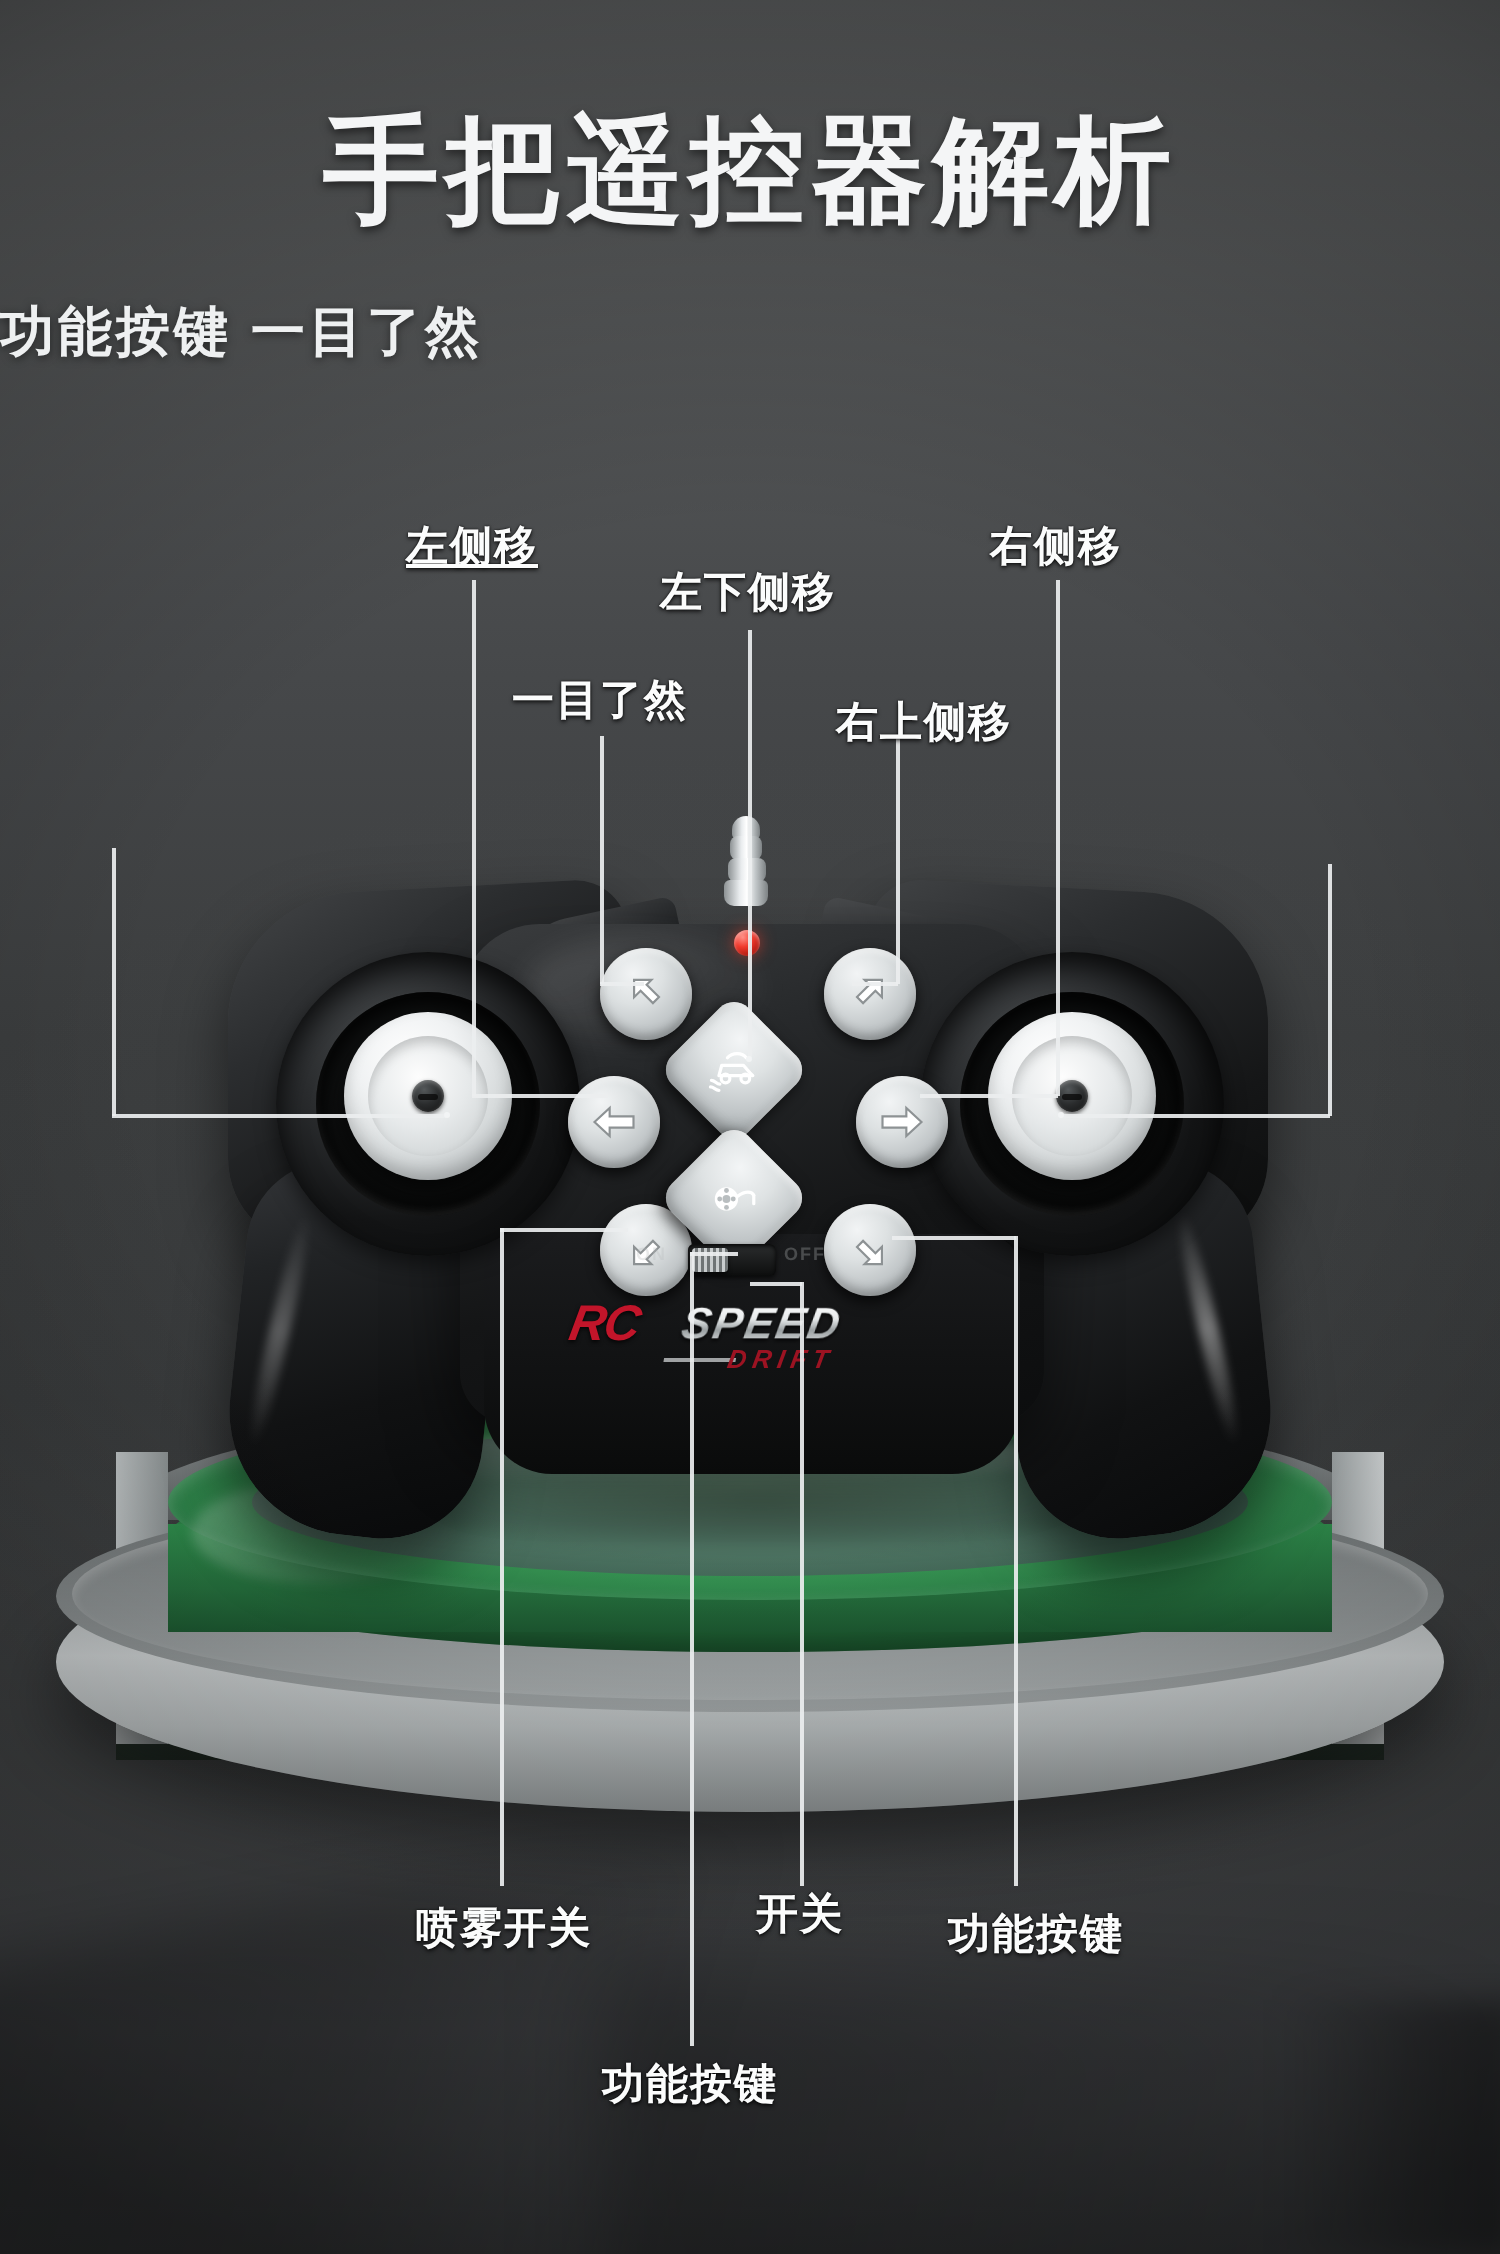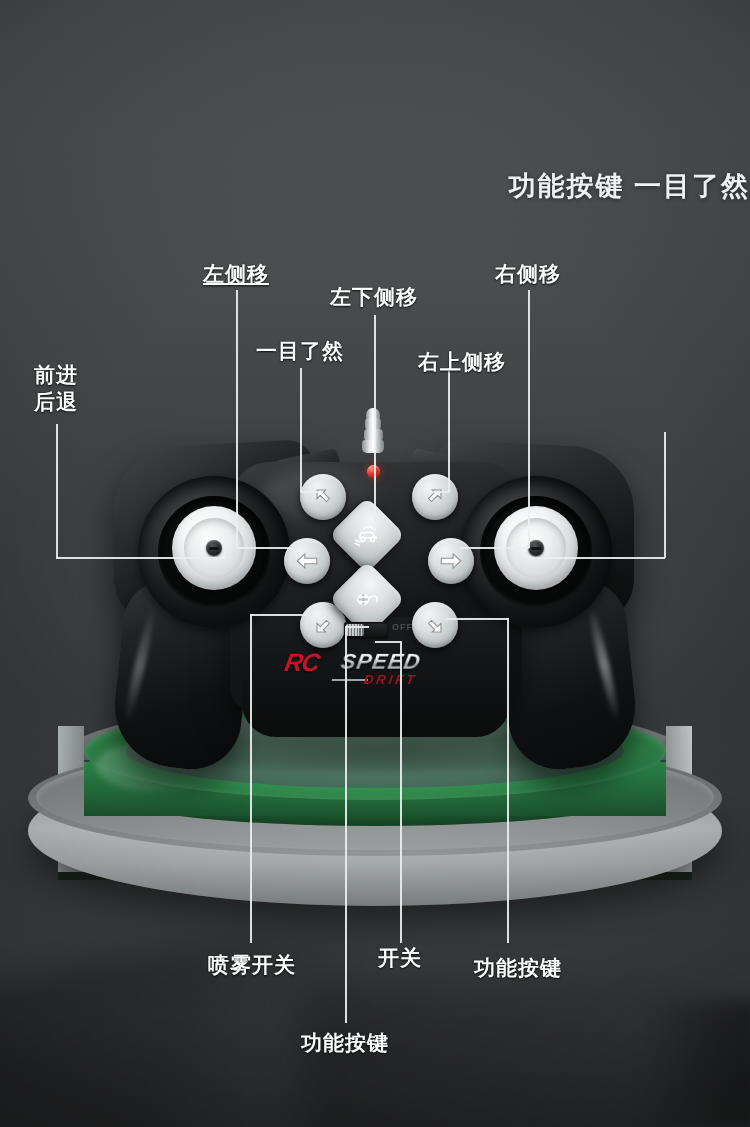--- a/index.html
+++ b/index.html
@@ -21,21 +21,21 @@
     background:linear-gradient(100deg, rgba(0,0,0,.30) 0%, rgba(0,0,0,.12) 55%, rgba(0,0,0,0) 80%);
     filter:blur(22px);pointer-events:none;}
   .wall-edge{position:absolute;left:640px;top:1000px;width:120px;height:130px;
     background:linear-gradient(90deg, rgba(0,0,0,.0) 0%, rgba(0,0,0,.30) 60%, rgba(0,0,0,.42) 100%);
     filter:blur(8px);pointer-events:none;}
 
   
   .title{position:absolute;left:0;right:0;top:47px;text-align:center;
     font-size:58px;font-weight:700;color:#f4f5f6;letter-spacing:3px;
     text-shadow:0 2px 5px rgba(0,0,0,.55);}
-  .subtitle{position:absolute;left:0;right:0;top:168px;text-align:right;
+  .subtitle{position:absolute;left:0;right:0;top:148px;text-align:left;
     font-size:27px;font-weight:600;color:#eef0f1;letter-spacing:2px;
     text-shadow:0 1px 4px rgba(0,0,0,.5);}
 
   .lbl{position:absolute;font-size:21px;font-weight:700;color:#fbfcfc;
     line-height:1.28;white-space:pre-line;letter-spacing:1px;
     text-shadow:0 1px 2px rgba(0,0,0,.75), 0 0 1px rgba(0,0,0,.9);}
   .lbl.c{text-align:center;}
 
   
   .ld{position:absolute;background:#eceeef;opacity:.92;}
@@ -328,20 +328,21 @@
       <div class="rc">RC</div>
       <div class="bar"></div>
       <div class="speed">SPEED</div>
       <div class="drift">DRIFT</div>
     </div>
   </div>
 
   <div class="wall-edge"></div>
   <div class="vignette"></div>
 
+  <div class="title">手把遥控器解析</div>
   <div class="subtitle">功能按键 一目了然</div>
 
   <div class="ld v" style="left:56px;  top:424px; height:134px;"></div>
   <div class="ld h" style="left:56px;  top:557px; width:167px;"></div>
   <div class="dot" style="left:222px; top:556px;"></div>
 
   <div class="ld v" style="left:236px; top:290px; height:258px;"></div>
   <div class="ld h" style="left:236px; top:547px; width:68px;"></div>
 
   <div class="ld v" style="left:300px; top:368px; height:124px;"></div>
@@ -365,22 +366,20 @@
 
   <div class="ld h" style="left:345px; top:626px; width:24px;"></div>
   <div class="ld v" style="left:345px; top:626px; height:397px;"></div>
 
   <div class="ld h" style="left:375px; top:641px; width:26px;"></div>
   <div class="ld v" style="left:400px; top:641px; height:302px;"></div>
 
   <div class="ld h" style="left:446px; top:618px; width:62px;"></div>
   <div class="ld v" style="left:507px; top:618px; height:325px;"></div>
 
-  <div class="lbl c" style="left:0px;   top:362px; width:112px;">前进
-后退</div>
   <div class="lbl c" style="left:176px; top:261px; width:120px;text-decoration:underline;">左侧移</div>
   <div class="lbl c" style="left:240px; top:338px; width:120px;">一目了然</div>
   <div class="lbl c" style="left:312px; top:284px; width:124px;">左下侧移</div>
   <div class="lbl c" style="left:402px; top:349px; width:120px;">右上侧移</div>
   <div class="lbl c" style="left:468px; top:261px; width:120px;">右侧移</div>
   <div class="lbl c" style="left:190px; top:952px; width:124px;">喷雾开关</div>
   <div class="lbl c" style="left:285px; top:1030px;width:120px;">功能按键</div>
   <div class="lbl c" style="left:358px; top:945px; width:84px;">开关</div>
   <div class="lbl c" style="left:456px; top:955px; width:124px;">功能按键</div>
 

